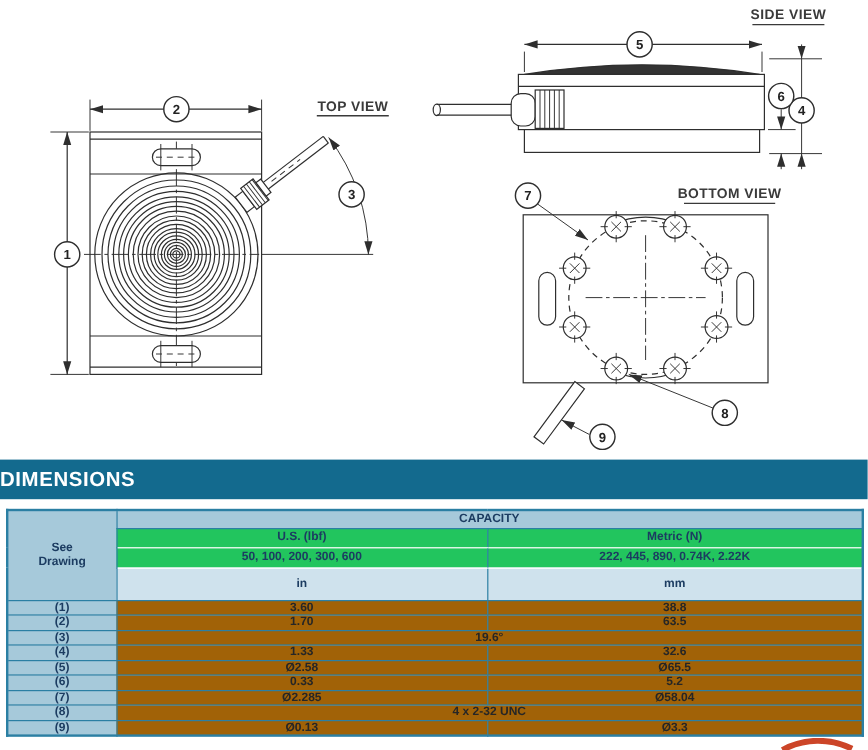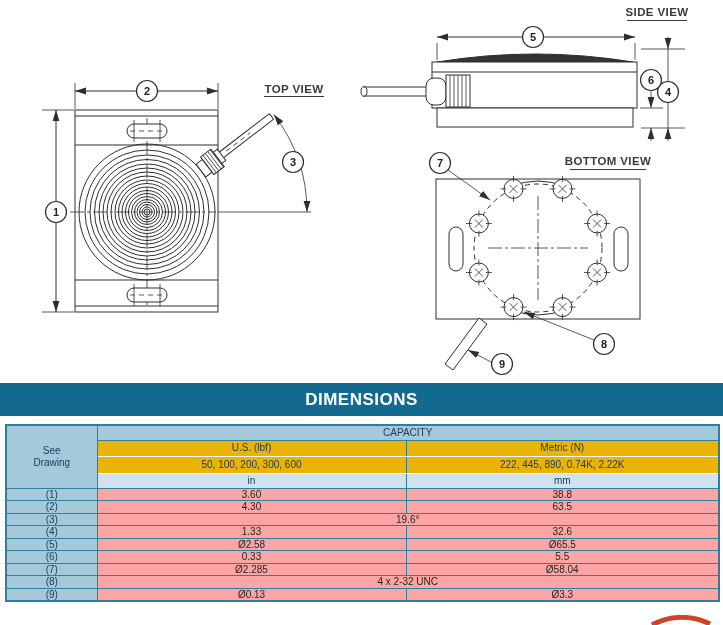--- a/index.html
+++ b/index.html
@@ -20,37 +20,37 @@
     font-size:11px; fill:#222222; text-anchor:middle;
   }
   .vlabel {
     font-family:"Liberation Sans", sans-serif; font-weight:bold;
     font-size:11.5px; letter-spacing:0.4px; fill:#3a3a3a; text-anchor:middle;
   }
   
   #dim-bar {
     position:absolute; left:0; top:383px; width:723px; height:33px;
     background:#136a8e; color:#ffffff; display:flex; align-items:center;
-    justify-content:center; font-weight:bold; font-size:17px; letter-spacing:0.5px;
+    font-weight:bold; font-size:17px; letter-spacing:0.5px;
   }
   
   #dim-table {
     position:absolute; left:5px; top:424px; width:713px;
     border-collapse:collapse; table-layout:fixed; border:2px solid #2b7fa3;
   }
   #dim-table td {
     border:1.5px solid #2b7fa3; text-align:center; vertical-align:middle;
-    font-weight:normal; padding:0; font-size:10px; line-height:1.15;
+    font-weight:bold; padding:0; font-size:10px; line-height:1.15;
   }
   .c-ref{width:91px} .c-us{width:309px} .c-metric{width:313px}
   .cell-med  { background:#a6c9da; color:#1c3c61; }
-  .cell-light{ background:#eab308; color:#1c3c61; border-top-color:#ffffff !important; border-bottom-color:#ffffff !important;margin-top:34px; }
+  .cell-light{ background:#22c55e; color:#1c3c61; border-top-color:#ffffff !important; border-bottom-color:#ffffff !important;margin-top:34px; }
   .cell-unit { background:#cfe2ed; color:#1c3c61; border-top-color:#ffffff !important; }
-  .cell-val  { background:#fca5a5; color:#262626; }
-  tr.rA{height:15px} tr.rB{height:16px} tr.rC{height:17px} tr.rD{height:15px}
+  .cell-val  { background:#a16207; color:#262626; }
+  tr.rA{height:15px} tr.rB{height:16px} tr.rC{height:17px} tr.rD{height:27px}
   tr.data{height:12.5px}
   
   #logo-swoosh { position:absolute; left:650px; top:615px; }
 </style>
 </head>
 <body>
 
 <svg id="drawing" width="723" height="383" viewBox="0 0 723 383">
   <defs>
     <marker id="arr" markerUnits="userSpaceOnUse" markerWidth="12" markerHeight="10" refX="11" refY="5" orient="auto-start-reverse">
@@ -332,41 +332,41 @@
       <td class="cell-unit">mm</td>
     </tr>
 
     <tr class="data">
       <td class="cell-med">(1)</td>
       <td class="cell-val">3.60</td>
       <td class="cell-val">38.8</td>
     </tr>
     <tr class="data">
       <td class="cell-med">(2)</td>
-      <td class="cell-val">4.30</td>
+      <td class="cell-val">1.70</td>
       <td class="cell-val">63.5</td>
     </tr>
     <tr class="data">
       <td class="cell-med">(3)</td>
       <td colspan="2" class="cell-val">19.6°</td>
     </tr>
     <tr class="data">
       <td class="cell-med">(4)</td>
       <td class="cell-val">1.33</td>
       <td class="cell-val">32.6</td>
     </tr>
     <tr class="data">
       <td class="cell-med">(5)</td>
       <td class="cell-val">Ø2.58</td>
       <td class="cell-val">Ø65.5</td>
     </tr>
     <tr class="data">
       <td class="cell-med">(6)</td>
       <td class="cell-val">0.33</td>
-      <td class="cell-val">5.5</td>
+      <td class="cell-val">5.2</td>
     </tr>
     <tr class="data">
       <td class="cell-med">(7)</td>
       <td class="cell-val">Ø2.285</td>
       <td class="cell-val">Ø58.04</td>
     </tr>
     <tr class="data">
       <td class="cell-med">(8)</td>
       <td colspan="2" class="cell-val">4 x 2-32 UNC</td>
     </tr>

